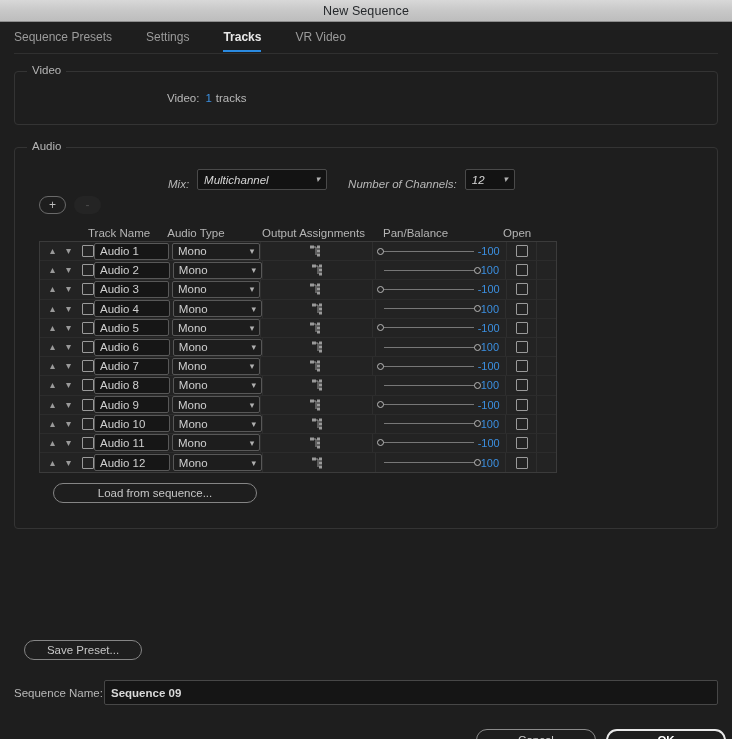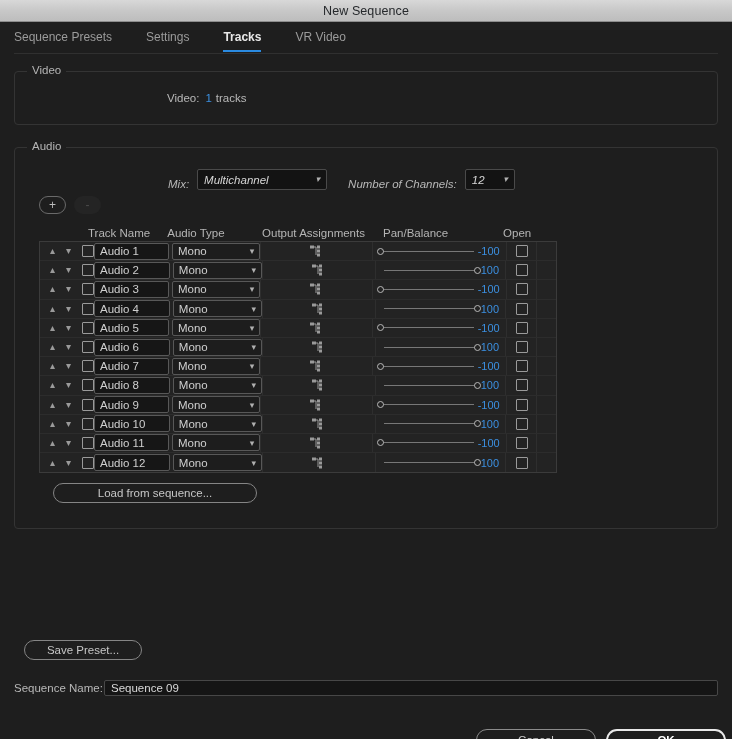--- a/index.html
+++ b/index.html
@@ -254,27 +254,27 @@
   #btn-save-preset { position: absolute; left: 24px; top: 618px; width: 118px; }
 
   
   .seqname-row {
     position: absolute; left: 0; right: 0; top: 658px;
     display: flex; align-items: center;
     padding: 0 14px;
   }
   .seqname-label { font-size: 11.5px; color: #b8b8b8; width: 90px; }
   .seqname-input {
-    flex: 1; height: 16px;
+    flex: 1; height: 25px;
     background: #151515;
     border: 1px solid #474747;
     border-radius: 2px;
     display: flex; align-items: center;
     padding-left: 6px;
-    font-size: 11.5px; color: #d9d9d9;
+    font-size: 11.5px; color: #d9d9d9; font-weight: bold;
   }
 
   
   .footer {
     position: absolute; right: 6px; top: 707px;
     display: flex; gap: 10px;
   }
   .btn-footer {
     width: 120px; height: 22px;
     border-radius: 11px;

